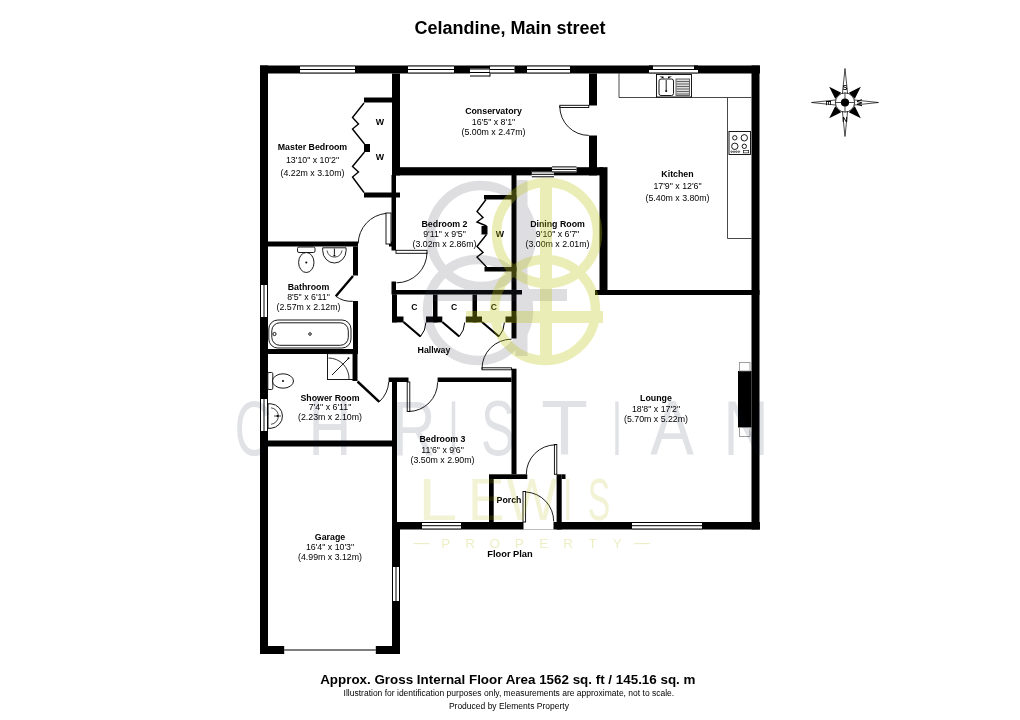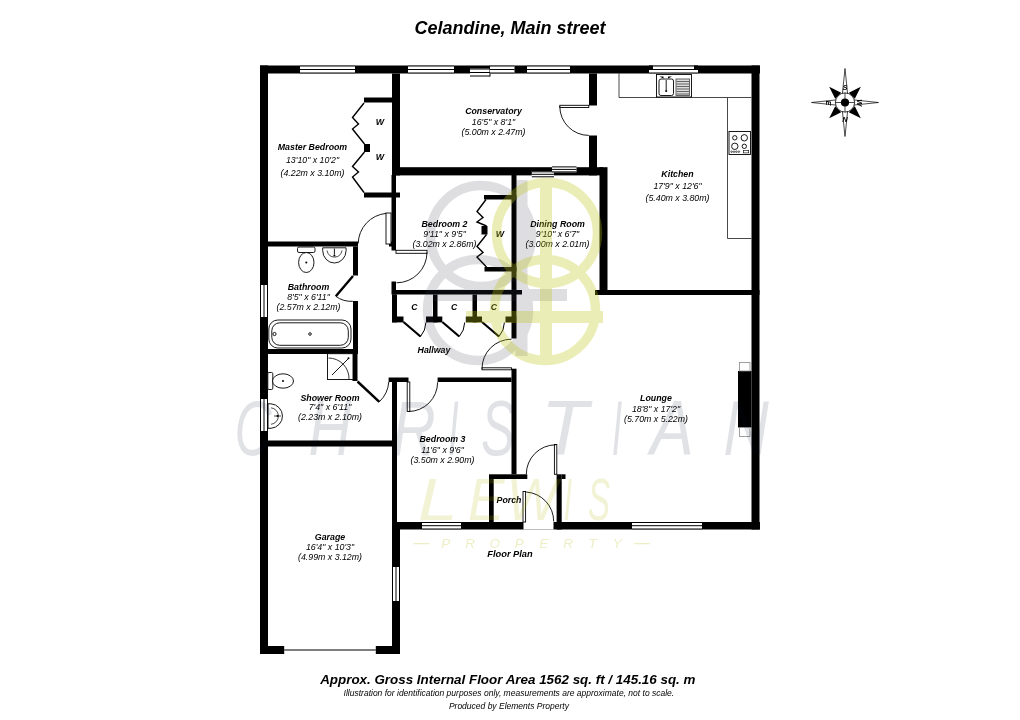--- a/index.html
+++ b/index.html
@@ -1,16 +1,16 @@
 <!DOCTYPE html>
 <html><head>
 <meta charset="utf-8">
 <style>
   html,body{margin:0;padding:0;background:#fff;}
-  #page{width:1020px;height:720px;position:relative;background:#7dd3fc;overflow:hidden;font-style:italic;}
+  #page{width:1020px;height:720px;position:relative;background:#7dd3fc;overflow:hidden;}
   svg{display:block;}
   text{font-family:"Liberation Sans", sans-serif;-webkit-font-smoothing:antialiased;}
 </style>
 </head>
 <body>
 <div id="page">
 <svg width="1020" height="720" viewBox="0 0 1020 720">
 
 <rect x="0" y="0" width="1020" height="720" fill="#ffffff"></rect>
 

